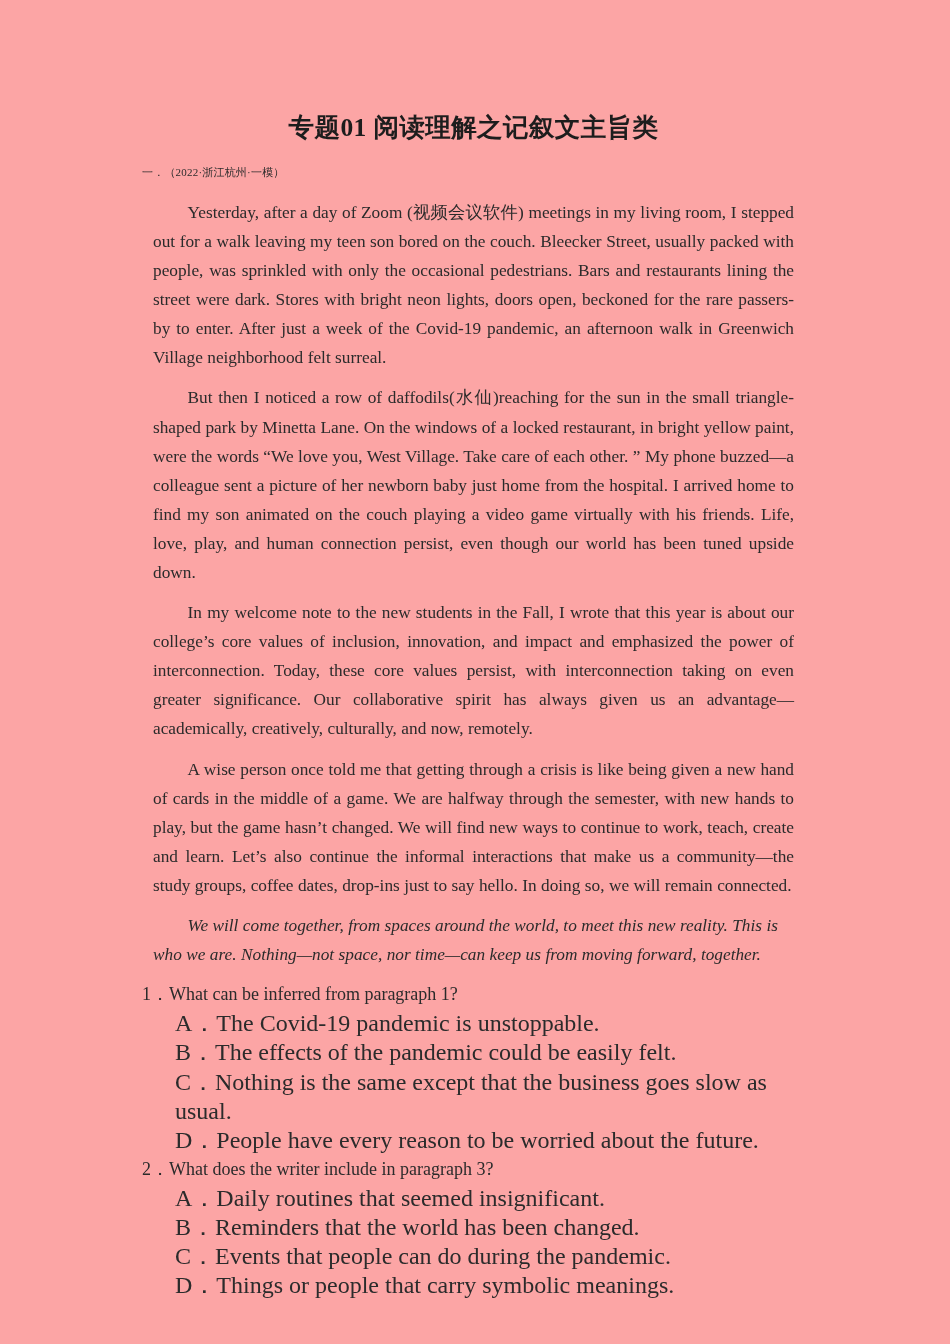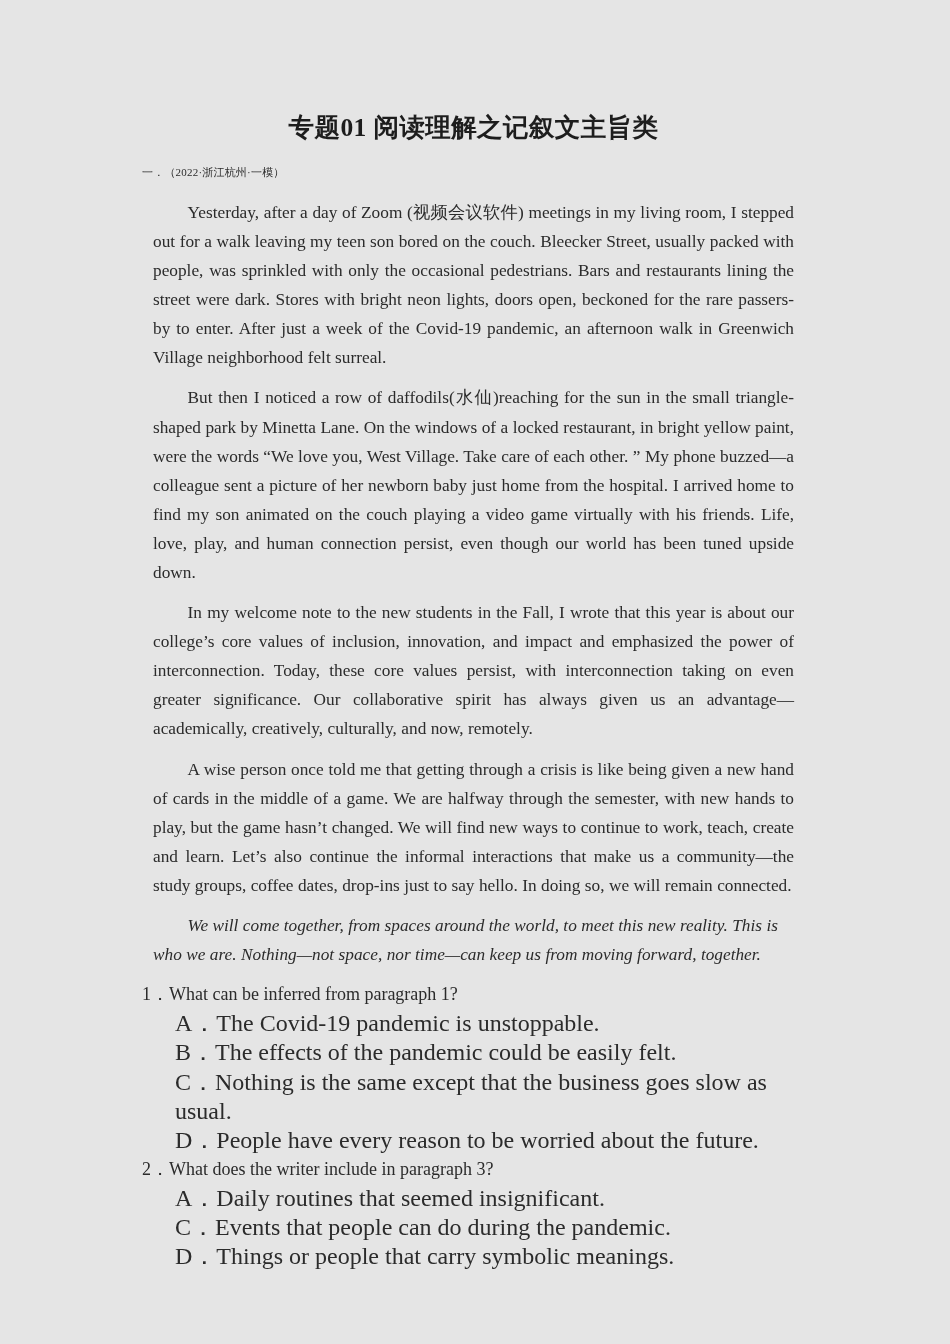--- a/index.html
+++ b/index.html
@@ -11,21 +11,21 @@
     width: 950px;
     height: 1344px;
     font-family: "Liberation Serif", "DejaVu Serif", serif;
     color: #2b2b2b;
     -webkit-font-smoothing: antialiased;
   }
   .page {
     position: relative;
     width: 950px;
     height: 1344px;
-    background: #e5e5e5;
+    background: #fca5a5;
     box-sizing: border-box;
     padding: 112px 145px 0 142px;
   }
   .doc-title {
     font-size: 25.5px;
     font-weight: bold;
     text-align: center;
     letter-spacing: 0.4px;
     color: #1d1d1d;
     margin: 0 0 14px 0;
@@ -104,19 +104,20 @@
     <p class="opt"><span class="olet">C．</span><span>Nothing is the same except that the business goes slow as usual.</span></p>
 
     <p class="opt"><span class="olet">D．</span><span>People have every reason to be worried about the future.</span></p>
   </div>
 
   <div>
     <p class="q-stem"><span class="qnum">2．</span><span>What does the writer include in paragraph 3?</span></p>
 
     <p class="opt"><span class="olet">A．</span><span>Daily routines that seemed insignificant.</span></p>
 
+    <p class="opt"><span class="olet">B．</span><span>Reminders that the world has been changed.</span></p>
 
     <p class="opt"><span class="olet">C．</span><span>Events that people can do during the pandemic.</span></p>
 
     <p class="opt"><span class="olet">D．</span><span>Things or people that carry symbolic meanings.</span></p>
   </div>
 
 </div>
 
 </body></html>

